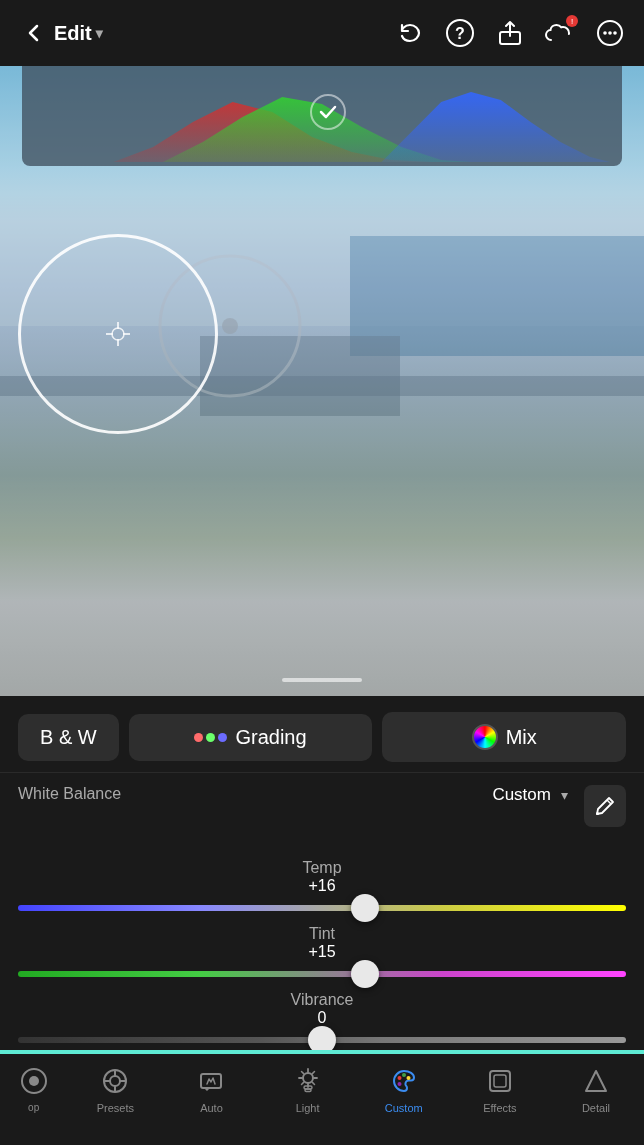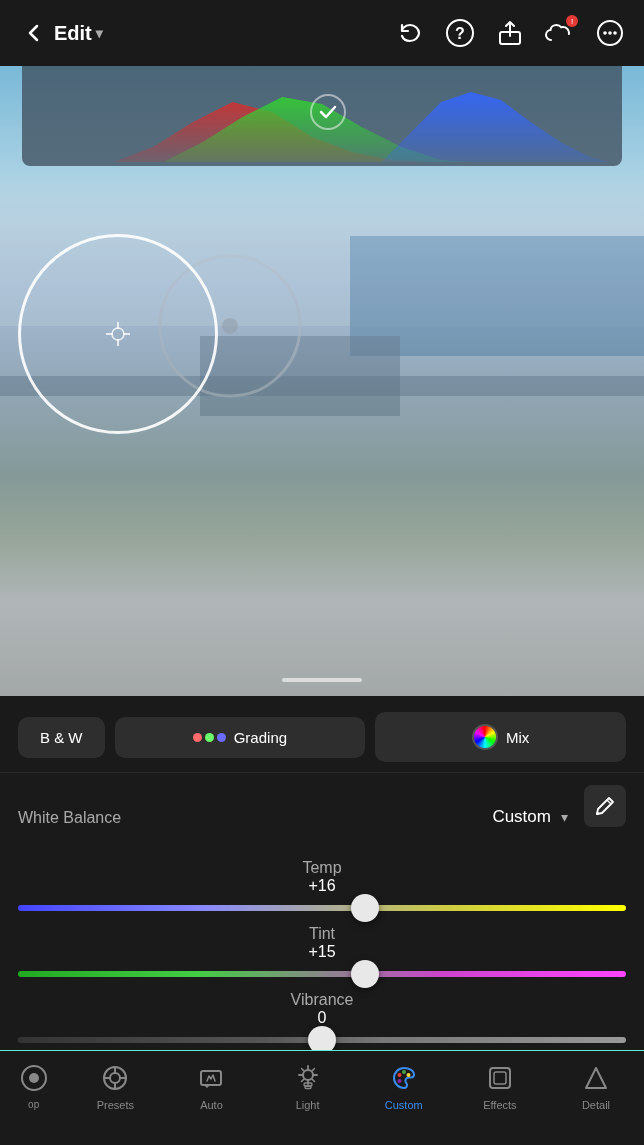--- a/index.html
+++ b/index.html
@@ -155,21 +155,21 @@
       display: flex;
       align-items: center;
       gap: 10px;
       padding: 16px 18px 10px;
     }
     .tab-btn {
       background: #2e2e2e;
       border: none;
       border-radius: 10px;
       color: #fff;
-      font-size: 15px;
+      font-size: 20px;
       font-weight: 500;
       cursor: pointer;
       display: flex;
       align-items: center;
       gap: 8px;
     }
     .tab-btn-bw {
       padding: 12px 22px;
     }
     .tab-btn-grading {
@@ -179,21 +179,21 @@
     }
     .tab-btn-mix {
       padding: 12px 22px;
       flex: 1;
       justify-content: center;
     }
 
     
     .wb-row {
       display: flex;
-      align-items: flex-end;
+      align-items: flex-start;
       padding: 12px 18px;
       border-top: 1px solid #2a2a2a;
     }
     .wb-label {
       font-size: 16px;
       color: #aaa;
       flex: 1;
     }
     .wb-dropdown {
       display: flex;
@@ -265,21 +265,21 @@
     }
 
     
     .bottom-nav {
       position: absolute;
       bottom: 0;
       left: 0;
       right: 0;
       height: 95px;
       background: #1a1a1a;
-      border-top: 1px solid #5eead4;
+      border-top: 4px solid #5eead4;
       display: flex;
       align-items: flex-start;
       padding-top: 8px;
     }
     .nav-item {
       flex: 1;
       display: flex;
       flex-direction: column;
       align-items: center;
       gap: 6px;

